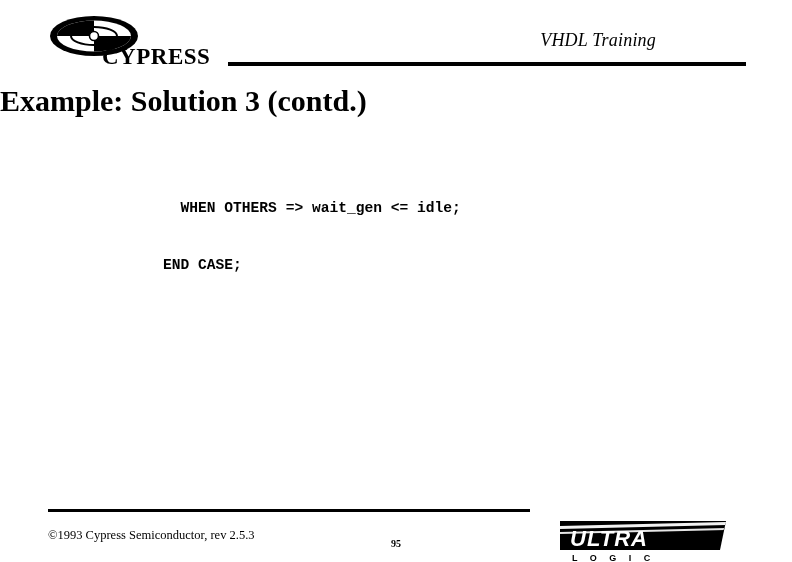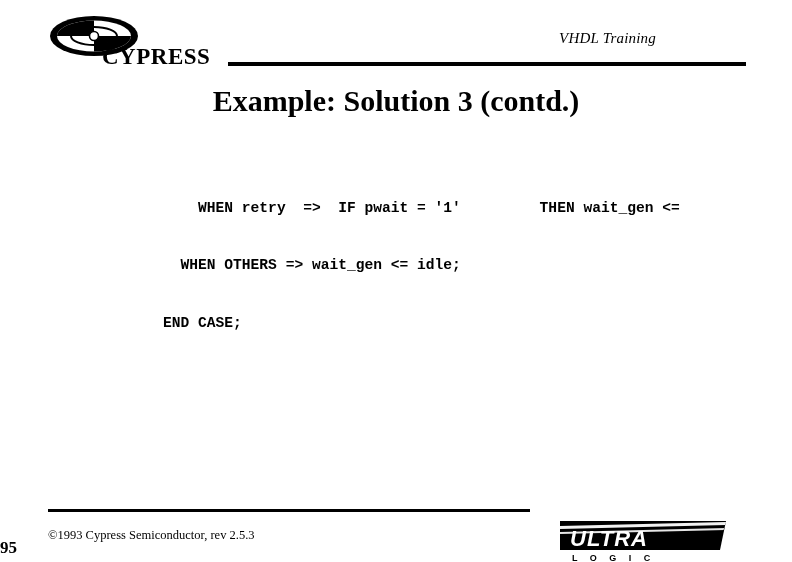--- a/index.html
+++ b/index.html
@@ -31,40 +31,40 @@
     height: 52px;
   }
   .logo-svg { display: block; }
 
   .header-title {
     position: absolute;
     right: 48px;
     top: 30px;
     font-family: "Liberation Serif", serif;
     font-style: italic;
-    font-size: 15px;
+    font-size: 18px;
     color: #000000;
     letter-spacing: 0.2px;
   }
   .header-rule {
     position: absolute;
     left: 228px;
     top: 62px;
     width: 518px;
     height: 4px;
     background: #000000;
   }
 
   
   .slide-title {
     position: absolute;
     top: 84px;
     left: 0;
     width: 792px;
-    text-align: center;
+    text-align: left;
     font-family: "Liberation Serif", serif;
     font-weight: bold;
     font-size: 30px;
     color: #000000;
   }
 
   
   .code-block {
     position: absolute;
     left: 128px;
@@ -94,23 +94,24 @@
     top: 528px;
     font-family: "Liberation Serif", serif;
     font-size: 12.5px;
     color: #000000;
   }
   .page-number {
     position: absolute;
     left: 0;
     top: 538px;
     width: 792px;
+    text-align: center;
     font-family: "Liberation Serif", serif;
     font-weight: bold;
-    font-size: 17px;
+    font-size: 10px;
     color: #000000;
   }
   .ultra-logo {
     position: absolute;
     left: 558px;
     top: 520px;
     width: 170px;
     height: 44px;
     text-align: right;
   }
@@ -138,21 +139,20 @@
     </svg>
   </div>
 
   <div class="header-title">VHDL Training</div>
   <div class="header-rule"></div>
 </div>
 
 <div class="slide-title">Example: Solution 3 (contd.)</div>
 
 <div class="code-block">
-  <div class="code-line bold">        WHEN retry  =&gt;  IF pwait = '1'         THEN wait_gen &lt;=</div>
   <div class="code-line bold">      WHEN OTHERS =&gt; wait_gen &lt;= idle;</div>
   <div class="code-line bold">    END CASE;</div>
   
   
   
   
   
   
   
 </div>

